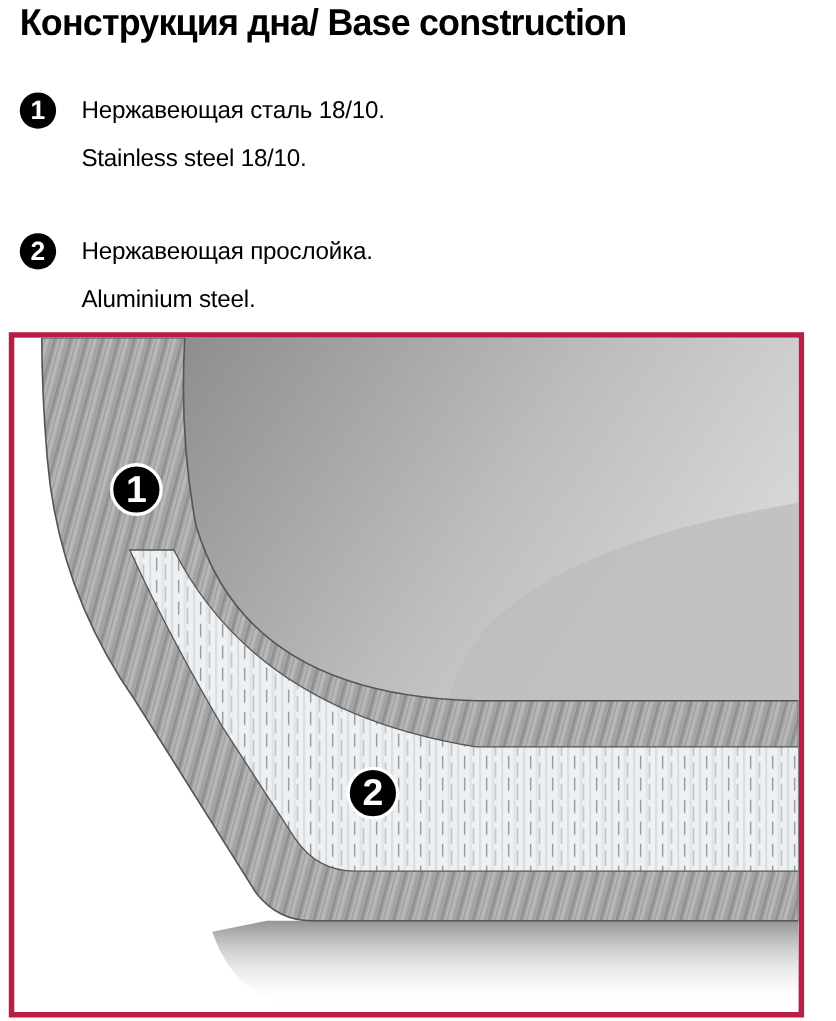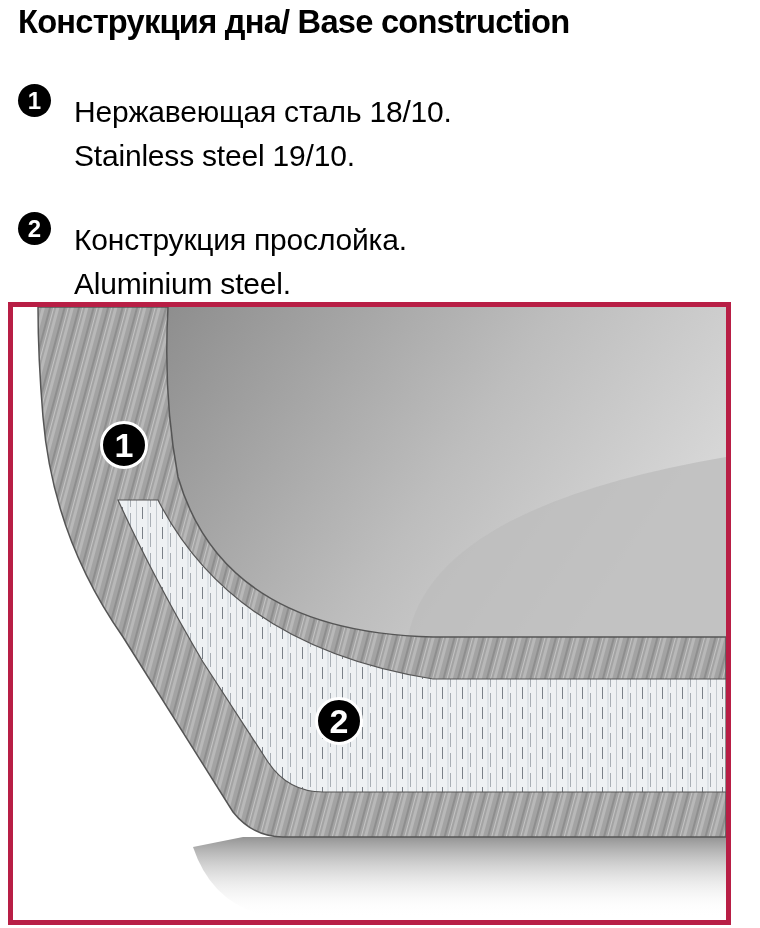--- a/index.html
+++ b/index.html
@@ -1,45 +1,45 @@
 <!DOCTYPE html>
 <html><head>
   <meta charset="utf-8">
   <style>
     html, body { margin: 0; padding: 0; background: #ffffff; }
     body { width: 760px; height: 928px; position: relative; overflow: hidden; font-family: "Liberation Sans", sans-serif; color: #000; }
     .title { position: absolute; left: 18px; top: 2px; font-size: 34px; font-weight: bold; letter-spacing: -0.8px; transform: scaleX(0.96); transform-origin: left top; white-space: nowrap; }
     .legend-item { position: absolute; left: 18px; }
     .legend-item .num { position: absolute; left: 0; top: 6px; width: 33px; height: 33px; border-radius: 50%; background: #000; color: #fff; font-weight: bold; font-size: 24px; line-height: 33px; text-align: center; }
-    .legend-item .lines { position: absolute; left: 56px; top: 12px; font-size: 30px; line-height: 44px; white-space: nowrap; letter-spacing: -0.2px; }
+    .legend-item .lines { position: absolute; left: 56px; top: 0; font-size: 22px; line-height: 44px; white-space: nowrap; letter-spacing: -0.2px; }
     .item-1 { top: 78px; }
     .item-2 { top: 206px; }
     .frame { position: absolute; left: 8px; top: 302px; width: 713px; height: 613px; border: 5px solid #b81e45; background: #fff; overflow: hidden; }
     .frame svg { position: absolute; left: 0; top: 0; }
     .marker { position: absolute; width: 48px; height: 48px; border-radius: 50%; background: #000; border: 3px solid #fff; box-sizing: border-box; color: #fff; font-weight: bold; font-size: 34px; line-height: 42px; text-align: center; }
     .marker-1 { left: 87px; top: 114px; }
     .marker-2 { left: 302px; top: 390px; }
   </style>
 </head>
 <body>
 
 <div class="title">Конструкция дна/ Base construction</div>
 
 <div class="legend-item item-1">
   <div class="num">1</div>
   <div class="lines">
     <div>Нержавеющая сталь 18/10.</div>
-    <div>Stainless steel 19/10.</div>
+    <div>Stainless steel 18/10.</div>
   </div>
 </div>
 
 <div class="legend-item item-2">
   <div class="num">2</div>
   <div class="lines">
-    <div>Конструкция прослойка.</div>
+    <div>Нержавеющая прослойка.</div>
     <div>Aluminium steel.</div>
   </div>
 </div>
 
 <div class="frame">
   <svg width="713" height="613" viewBox="0 0 713 613">
     <defs>
       <linearGradient id="interior" x1="0" y1="0" x2="1" y2="0.4">
         <stop offset="0" stop-color="#8e8e8e"></stop>
         <stop offset="0.6" stop-color="#bdbdbd"></stop>

